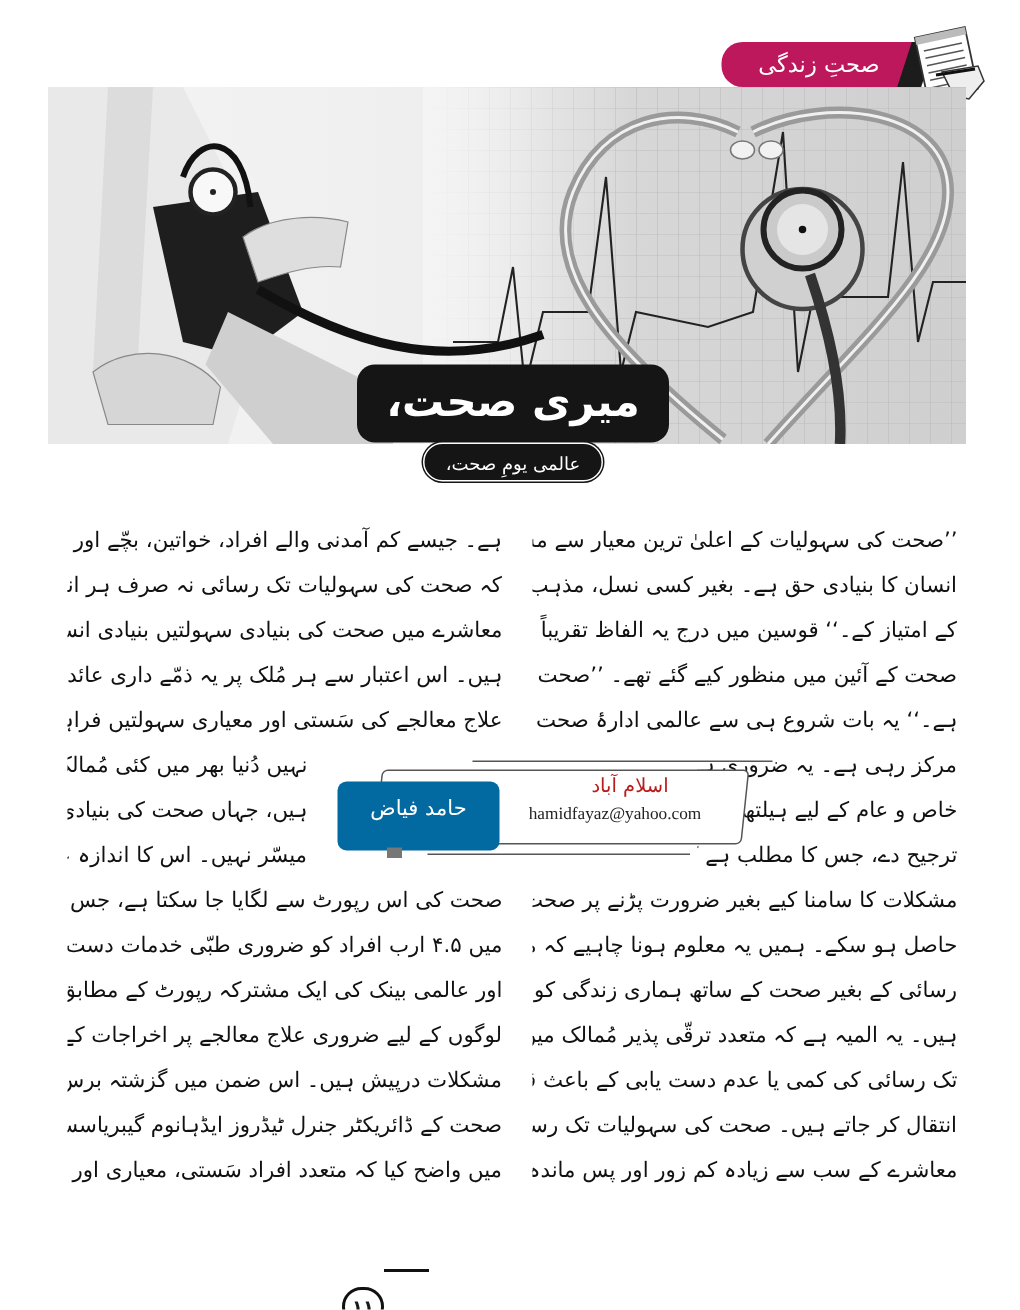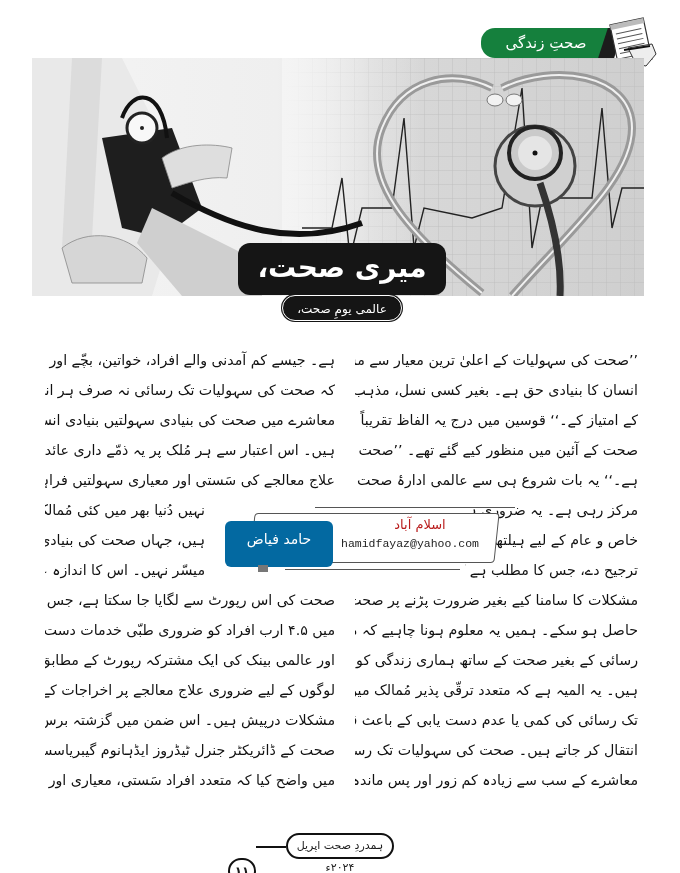--- a/index.html
+++ b/index.html
@@ -2,21 +2,21 @@
 <html><head>
 <meta charset="utf-8">
 <style>
   * { box-sizing: border-box; margin: 0; padding: 0; }
   html, body { width: 680px; height: 873px; background: #ffffff; overflow: hidden; }
   body { position: relative; font-family: "DejaVu Sans", sans-serif; color: #1a1a1a; }
 
   
   .section-tab {
     position: absolute; left: 481px; top: 28px; width: 130px; height: 30px;
-    background: #15803d; border-radius: 14px 2px 0 14px;
+    background: #be185d; border-radius: 14px 2px 0 14px;
     color: #fff; font-size: 15px; text-align: center; line-height: 30px;
     direction: rtl;
   }
   .section-tab::after {
     content: ""; position: absolute; right: -8px; top: 0; width: 16px; height: 30px;
     background: #1c1c1c; transform: skewX(-18deg);
   }
   .notepad-icon {
     position: absolute; left: 606px; top: 14px; width: 62px; height: 54px;
   }
@@ -63,21 +63,21 @@
     position: absolute; left: 35px; top: 18px; width: 108px; height: 46px;
     background: #0369a1; border-radius: 6px; color: #fff;
     font-size: 14px; text-align: center; line-height: 36px; direction: rtl;
   }
   .author-city {
     position: absolute; left: 155px; top: 14px; width: 150px; text-align: center;
     font-size: 13px; direction: rtl; color: #b91c1c;
   }
   .author-email {
     position: absolute; left: 140px; top: 34px; width: 160px; text-align: center;
-    font-family: Liberation Mono, monospace; font-size: 11.5px; color: #222;
+    font-family: Liberation Serif, serif; font-size: 11.5px; color: #222;
   }
   .author-rule-bot { position: absolute; left: 95px; top: 66px; width: 175px; height: 1px; background: #555; }
   .author-square { position: absolute; left: 68px; top: 62px; width: 10px; height: 7px; background: #777; }
 
   
   .footer { position: absolute; left: 0; top: 832px; width: 680px; height: 30px; }
   .page-num {
     position: absolute; left: 228px; top: 1px; width: 28px; height: 26px;
     border: 2px solid #111; border-radius: 13px; text-align: center;
     font-size: 12px; line-height: 22px; font-weight: bold; margin-top: 25px;
@@ -222,14 +222,13 @@
   </div>
   <div class="author-city">اسلام آباد</div>
   <div class="author-email">hamidfayaz@yahoo.com</div>
   <div class="author-rule-bot"></div>
   <div class="author-square"></div>
 </div>
 
 <div class="footer">
   <div class="page-num">۱۱</div>
   <div class="footer-line"></div>
-  <div class="footer-pill">ہمدردِ صحت اپریل ۲۰۲۴ء</div>
 </div>
 
 </body></html>

